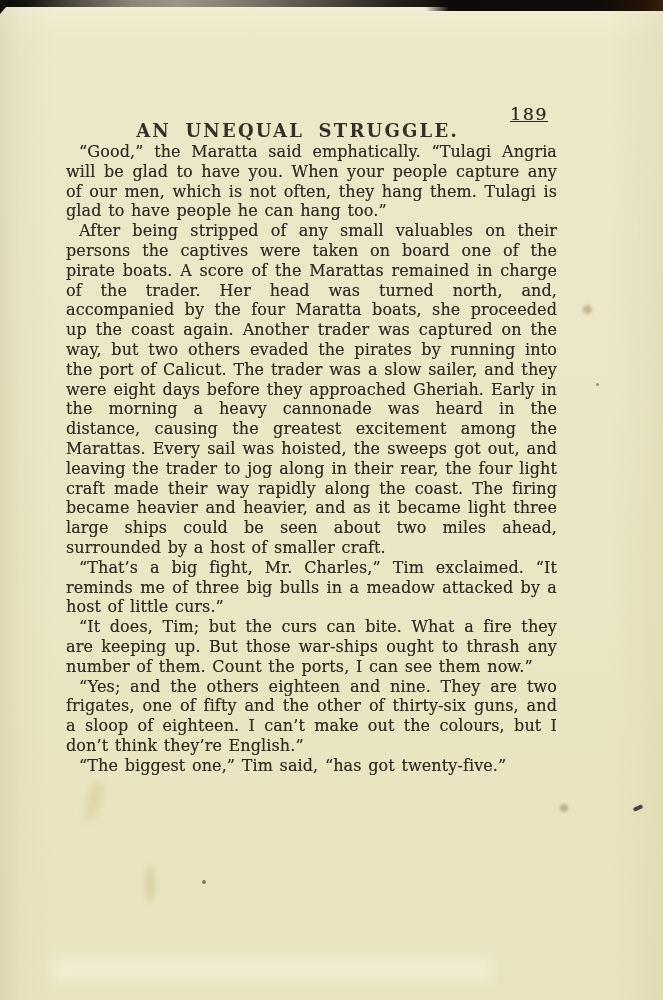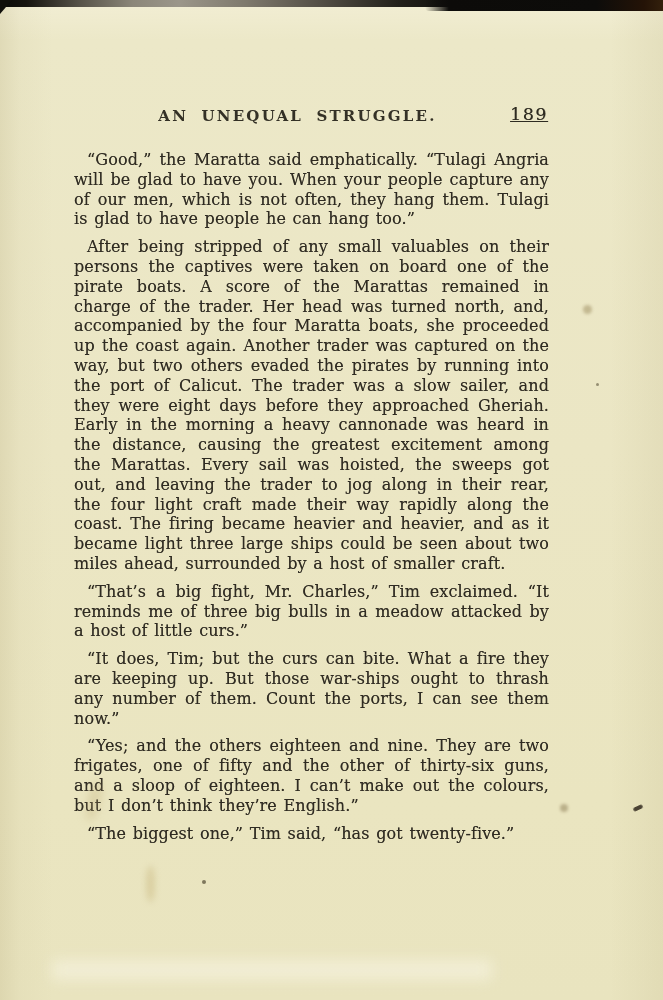--- a/index.html
+++ b/index.html
@@ -48,24 +48,24 @@
   .page-header {
     position: absolute;
     top: 104px;
     left: 66px;
     width: 491px;
     height: 24px;
     color: #343126;
   }
   .running-title {
     position: absolute;
-    top: 3px;
+    top: 16px;
     left: 50%;
     transform: translateX(calc(-50% - 14px));
-    font-size: 15px;
+    font-size: 18px;
     font-weight: bold;
     letter-spacing: 2.2px;
     word-spacing: 6px;
     white-space: nowrap;
   }
   .page-number {
     position: absolute;
     top: 0;
     right: 9px;
     font-size: 17.5px;
@@ -83,21 +83,21 @@
     width: 491px;
     color: #2f2b22;
     font-size: 16px;
     line-height: 19.8px;
     text-align: justify;
     letter-spacing: 0.1px;
     word-spacing: 0.09em;
     text-shadow: 0 0 0.45px rgba(47,43,34,0.55);
   }
   .text-block p {
-    margin: 8px;
+    margin: 0;
     padding: 0;
     text-indent: 13px;
   }
 
   
   .artifact { position: absolute; pointer-events: none; }
   .speck-1 { left: 583px; top: 305px; width: 9px; height: 9px; border-radius: 50%;
              background: rgba(146,128,82,0.45); filter: blur(1.5px); }
   .speck-2 { left: 596px; top: 383px; width: 3px; height: 3px; border-radius: 50%;
              background: rgba(92,84,58,0.6); filter: blur(0.5px); }

